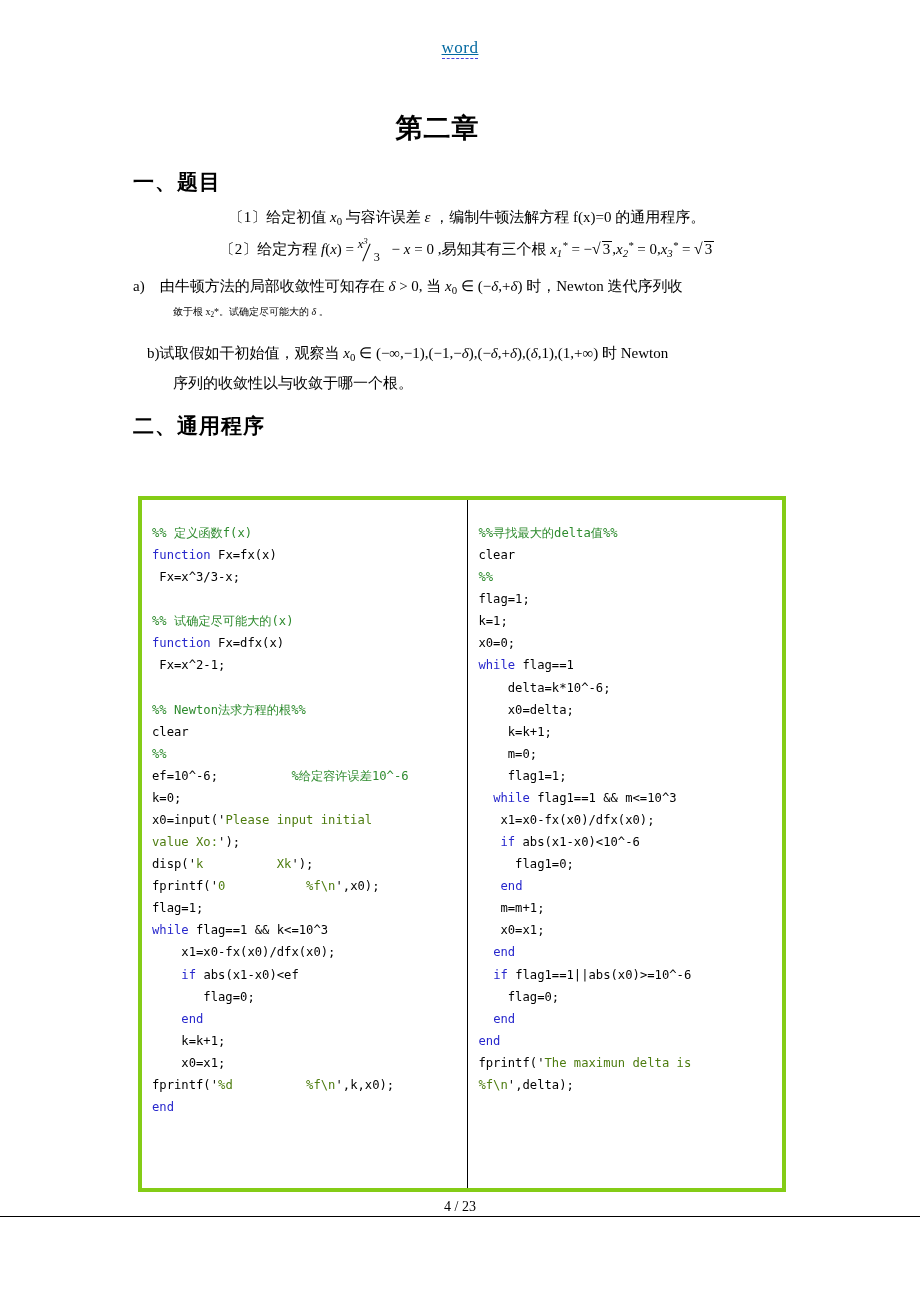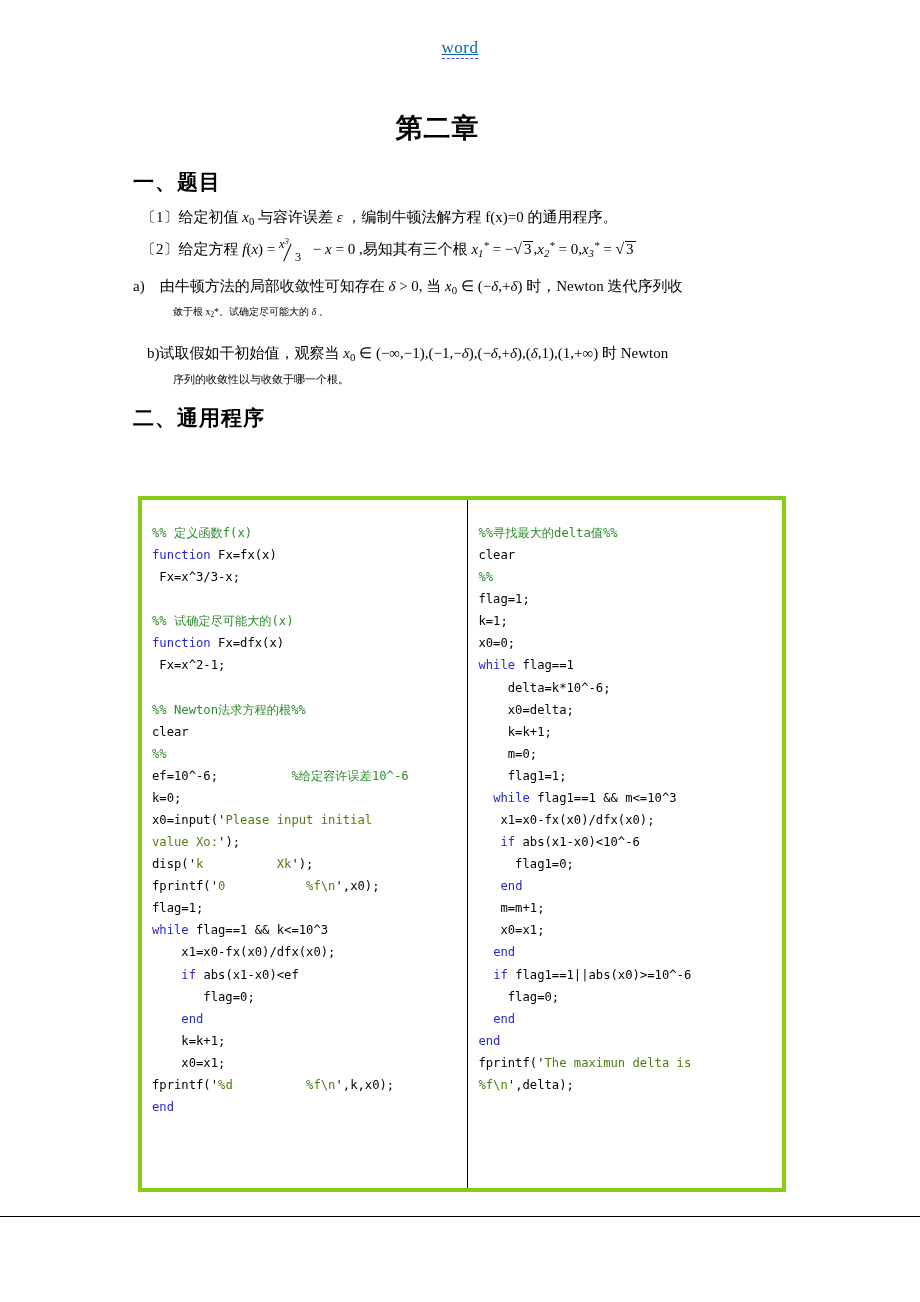--- a/index.html
+++ b/index.html
@@ -74,20 +74,21 @@
     font-size: 21px;
     margin: 14px 0 10px 0;
     letter-spacing: 1px;
   }
 
   p.q {
     margin: 0 0 7px 8px;
     font-size: 15px;
     line-height: 1.55;
     font-family: "Liberation Serif", serif;
+    text-align: center;
   }
   p.q-sub-a {
     margin: 10px 0 2px 0;
     padding-left: 34px;
     text-indent: -34px;
     font-size: 15px;
     line-height: 1.9;
     font-family: "Liberation Serif", serif;
   }
   p.q-sub-a-cont {
@@ -100,21 +101,21 @@
   p.q-sub-b {
     margin: 6px 0 2px 0;
     padding-left: 14px;
     font-size: 15px;
     line-height: 1.9;
     font-family: "Liberation Serif", serif;
   }
   p.q-sub-b-cont {
     margin: 0 0 6px 0;
     padding-left: 40px;
-    font-size: 11px;
+    font-size: 15px;
     line-height: 1.9;
     font-family: Liberation Sans, sans-serif;
   }
 
   
   .mi { font-family: "Liberation Serif", serif; font-style: italic; }
   .mn { font-family: "Liberation Serif", serif; font-style: normal; }
   .sub { font-size: 0.72em; vertical-align: -0.28em; font-style: italic; }
   .subn { font-size: 0.72em; vertical-align: -0.28em; font-style: normal; }
   .sup { font-size: 0.72em; vertical-align: 0.45em; }
@@ -296,14 +297,15 @@
   <span class="tok-kw">if</span> flag1==1||abs(x0)&gt;=10^-6
     flag=0;
   <span class="tok-kw">end</span>
 <span class="tok-kw">end</span>
 fprintf('<span class="tok-str">The maximun delta is</span>
 <span class="tok-str">%f\n</span>',delta);</pre>
     </div>
   </div>
 
   <div class="footer-rule"></div>
+  <div class="footer-num"><span>4 / 23</span></div>
 
 </div>
 
 </body></html>

